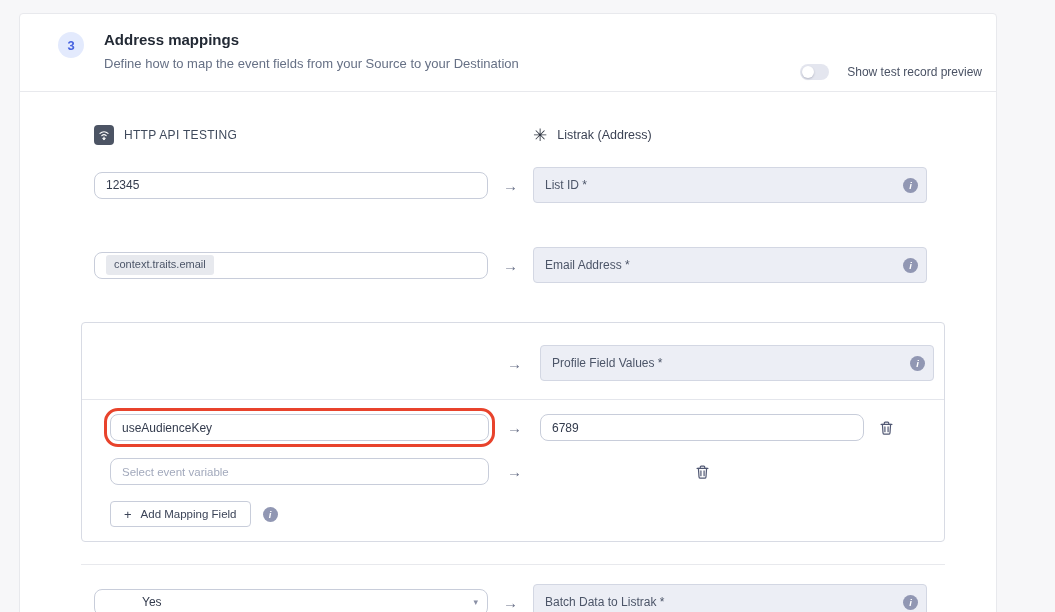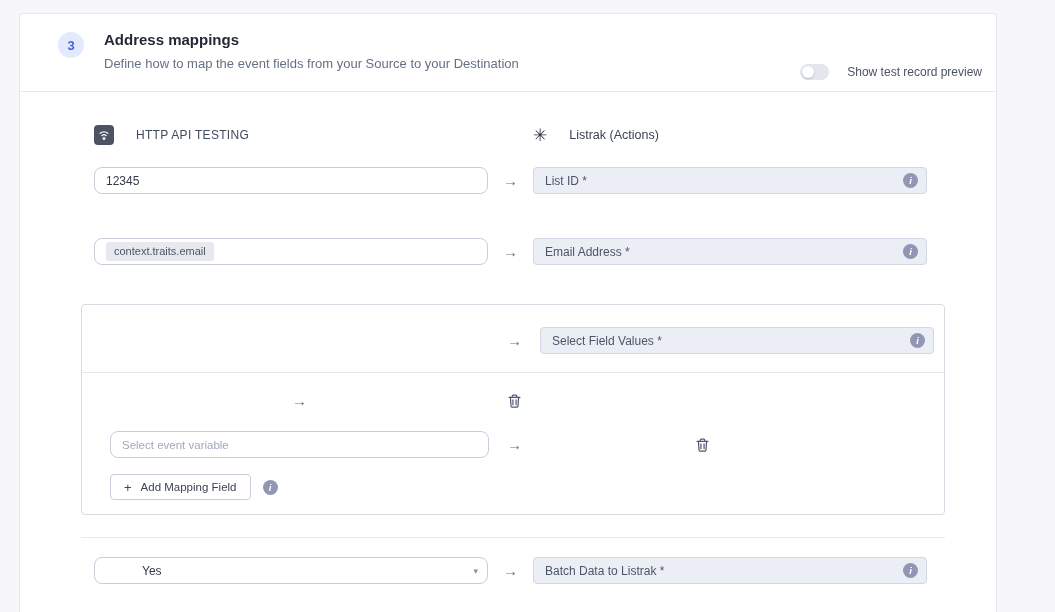--- a/index.html
+++ b/index.html
@@ -41,21 +41,21 @@
   .divider { height:1px; background:#e8e9ed; }
   .divider.inset { margin:0 51px 19px 61px; }
 
   
   .body { padding-top:33px; padding-bottom:39px; }
   .grid {
     display:grid; grid-template-columns:394px 45px 394px;
     align-items:center; margin-left:74px;
   }
   .headers { margin-bottom:22px; }
-  .col-head { display:flex; align-items:center; gap:22px; }
+  .col-head { display:flex; align-items:center; gap:10px; }
   .src-icon {
     width:20px; height:20px; border-radius:4px; background:#4c5464;
     display:flex; align-items:center; justify-content:center; flex:none;
   }
   .src-name { font-size:12px; font-weight:500; color:#3f4a5c; letter-spacing:.3px; }
   .listrak-glyph { font-size:17px; line-height:1; color:#2e3440; }
   .dst-name { font-size:12.5px; color:#3b4254; }
 
   .row { margin-bottom:21px; }
   .row.last { margin-bottom:0; }
@@ -69,21 +69,21 @@
     font-family:"Liberation Sans", sans-serif;
     font-size:12px; color:#333b4d; padding:0 11px;
     display:flex; align-items:center; outline:none;
   }
   .text-input::placeholder { color:#a2a9bc; font-size:11.5px; }
   .chip {
     background:#e7e9ee; border-radius:3px;
     font-size:11px; color:#4c5568; padding:3px 8px; line-height:1.2;
   }
   .dest-field {
-    height:27px; background:#eceef5;
+    height:36px; background:#eceef5;
     border:1px solid #d3d7e3; border-radius:4px;
     display:flex; align-items:center; justify-content:space-between;
     padding:0 8px 0 11px;
     font-size:12px; color:#4c5568;
   }
   .info {
     width:15px; height:15px; border-radius:50%; background:#9197b3;
     color:#ffffff; font-size:9.5px; font-weight:bold; font-style:italic;
     display:flex; align-items:center; justify-content:center; flex:none;
     cursor:pointer;
@@ -153,21 +153,21 @@
             <path d="M3.8 6.6a3.4 3.4 0 0 1 4.4 0"></path>
             <path d="M6 8.1v2.1"></path>
             <path d="M4.9 9.4L6 10.5L7.1 9.4"></path>
           </svg>
         </span>
         <span class="src-name">HTTP API TESTING</span>
       </div>
       <div></div>
       <div class="col-head">
         <span class="listrak-glyph">✳</span>
-        <span class="dst-name">Listrak (Actions)</span>
+        <span class="dst-name">Listrak (Address)</span>
       </div>
     </div>
 
     <div class="grid row">
       <input class="text-input" type="text" value="12345" style="">
       <span class="arrow">→</span>
       <div class="dest-field">
         <span>List ID *</span>
         <span class="info">i</span>
       </div>
@@ -183,29 +183,31 @@
         <span class="info">i</span>
       </div>
     </div>
 
     <div class="group-box">
 
       <div class="inner-grid top-row">
         <div></div>
         <span class="arrow">→</span>
         <div class="dest-field">
-          <span>Select Field Values *</span>
+          <span>Profile Field Values *</span>
           <span class="info">i</span>
         </div>
       </div>
 
       <div class="box-divider"></div>
 
       <div class="inner-grid map-row first">
+        <input class="text-input hl-outline" type="text" value="useAudienceKey" style="">
         <span class="arrow">→</span>
+        <input class="text-input" type="text" value="6789" style="">
         <button class="trash-btn">
           <svg width="13" height="14" viewBox="0 0 14 15" fill="none" stroke="#515873" stroke-width="1.3" stroke-linecap="round">
             <path d="M1.2 3.6h11.6"></path>
             <path d="M4.6 3.6V2.2a1 1 0 0 1 1-1h2.8a1 1 0 0 1 1 1v1.4"></path>
             <path d="M2.6 3.6l.65 9.2a1.5 1.5 0 0 0 1.5 1.4h4.5a1.5 1.5 0 0 0 1.5-1.4l.65-9.2"></path>
             <path d="M5.3 6.3v5.2"></path>
             <path d="M8.7 6.3v5.2"></path>
           </svg>
         </button>
       </div>

